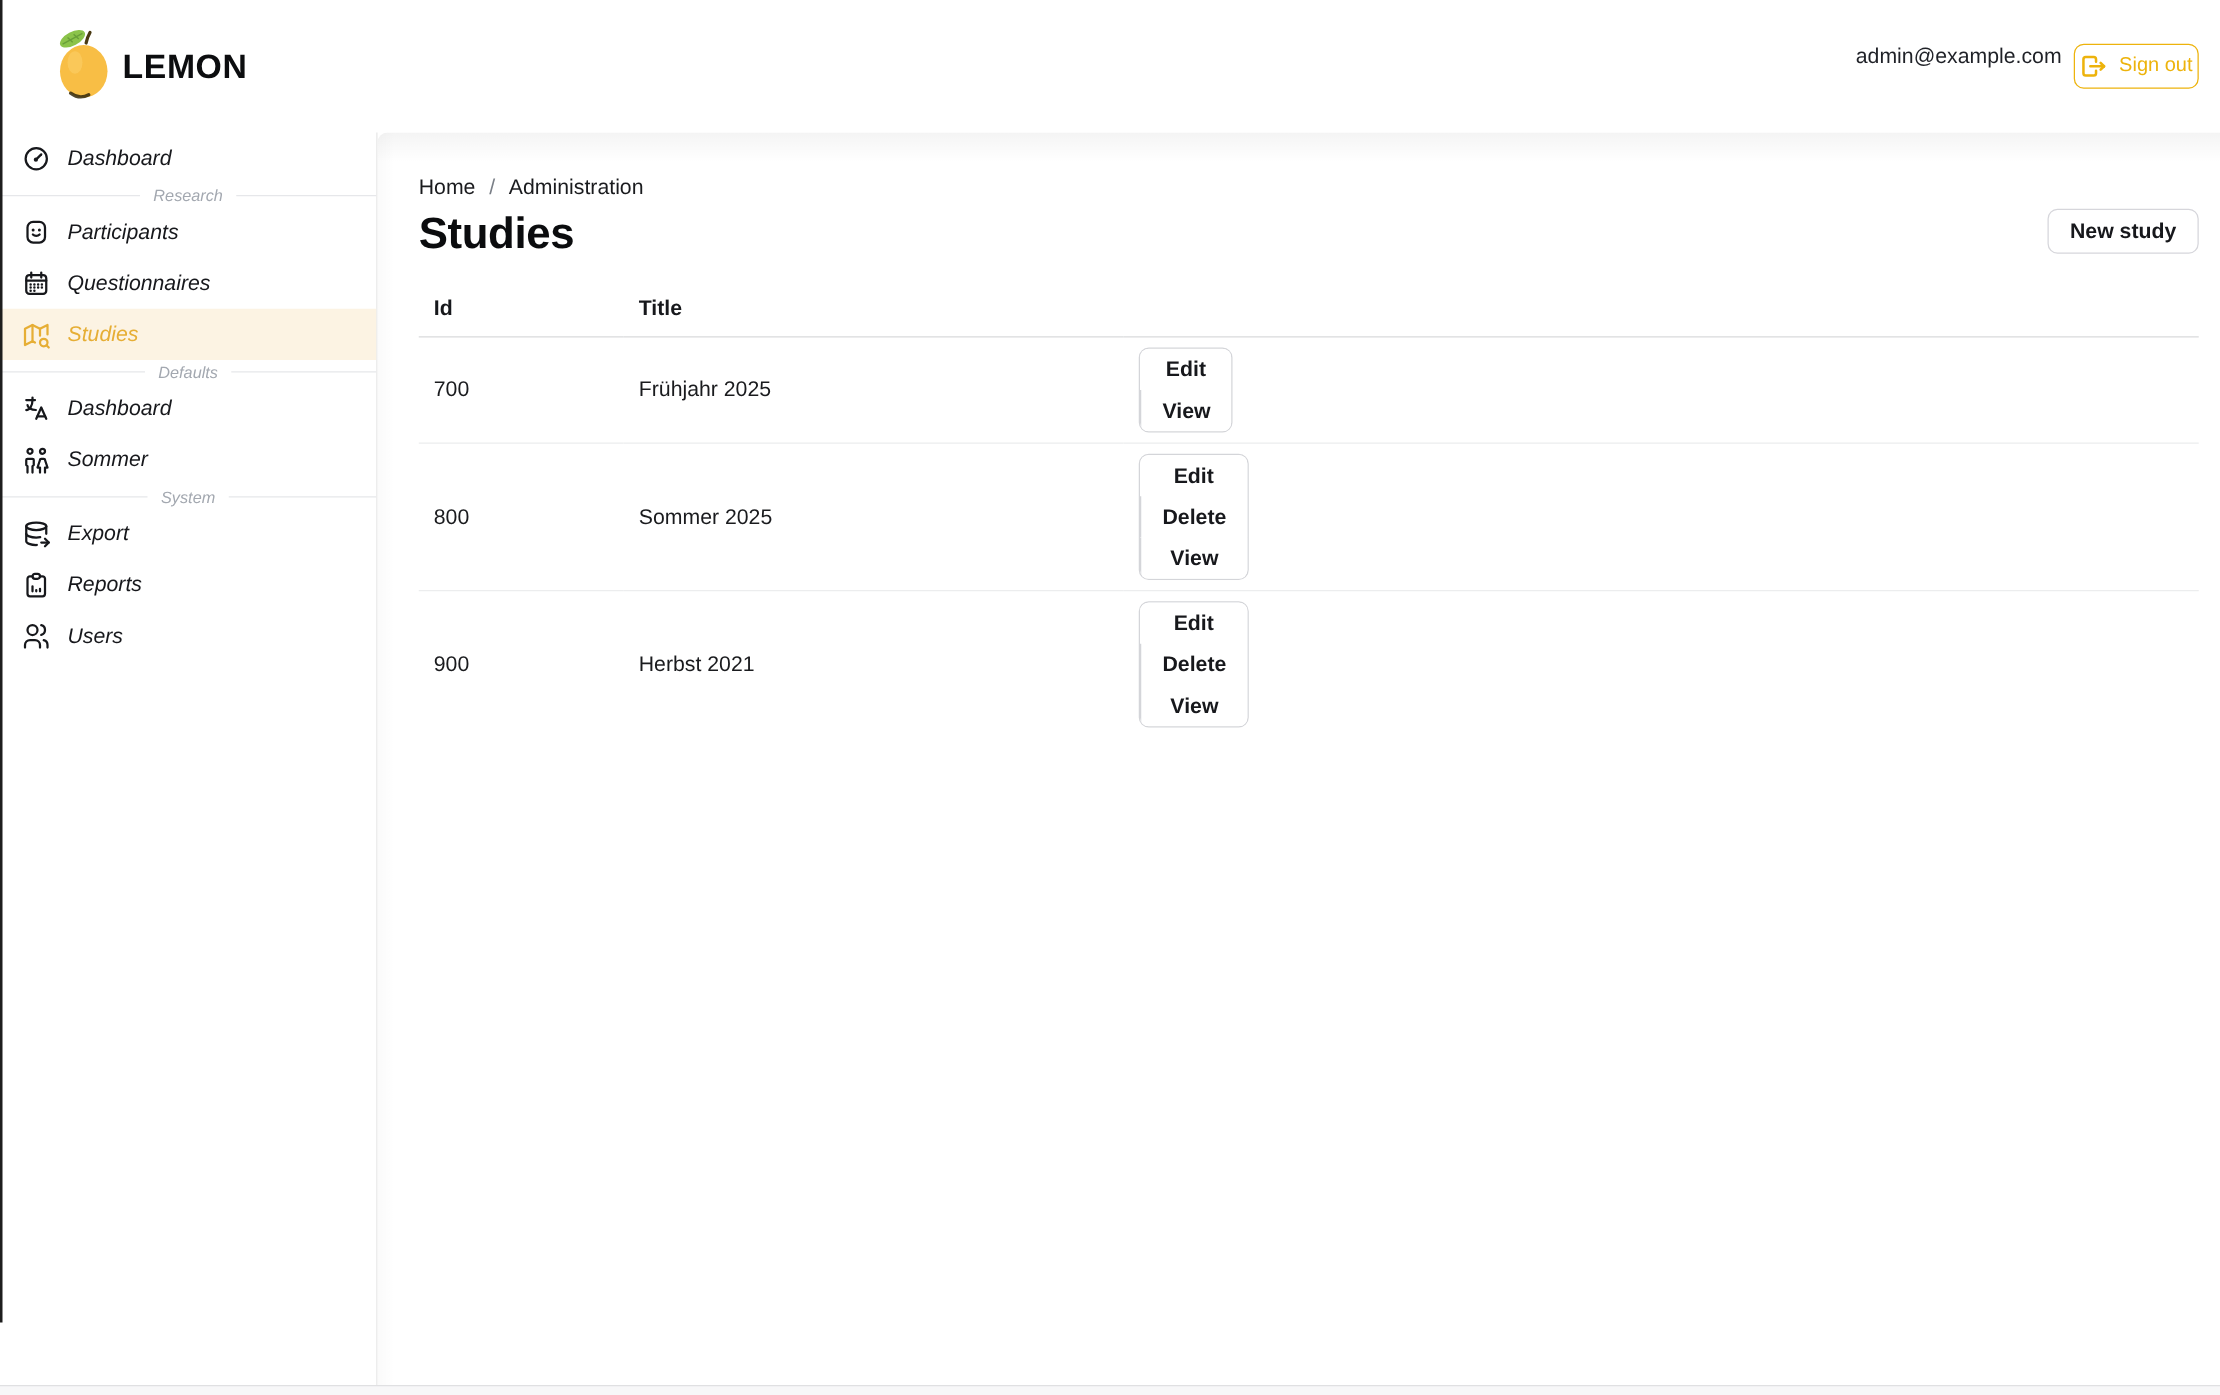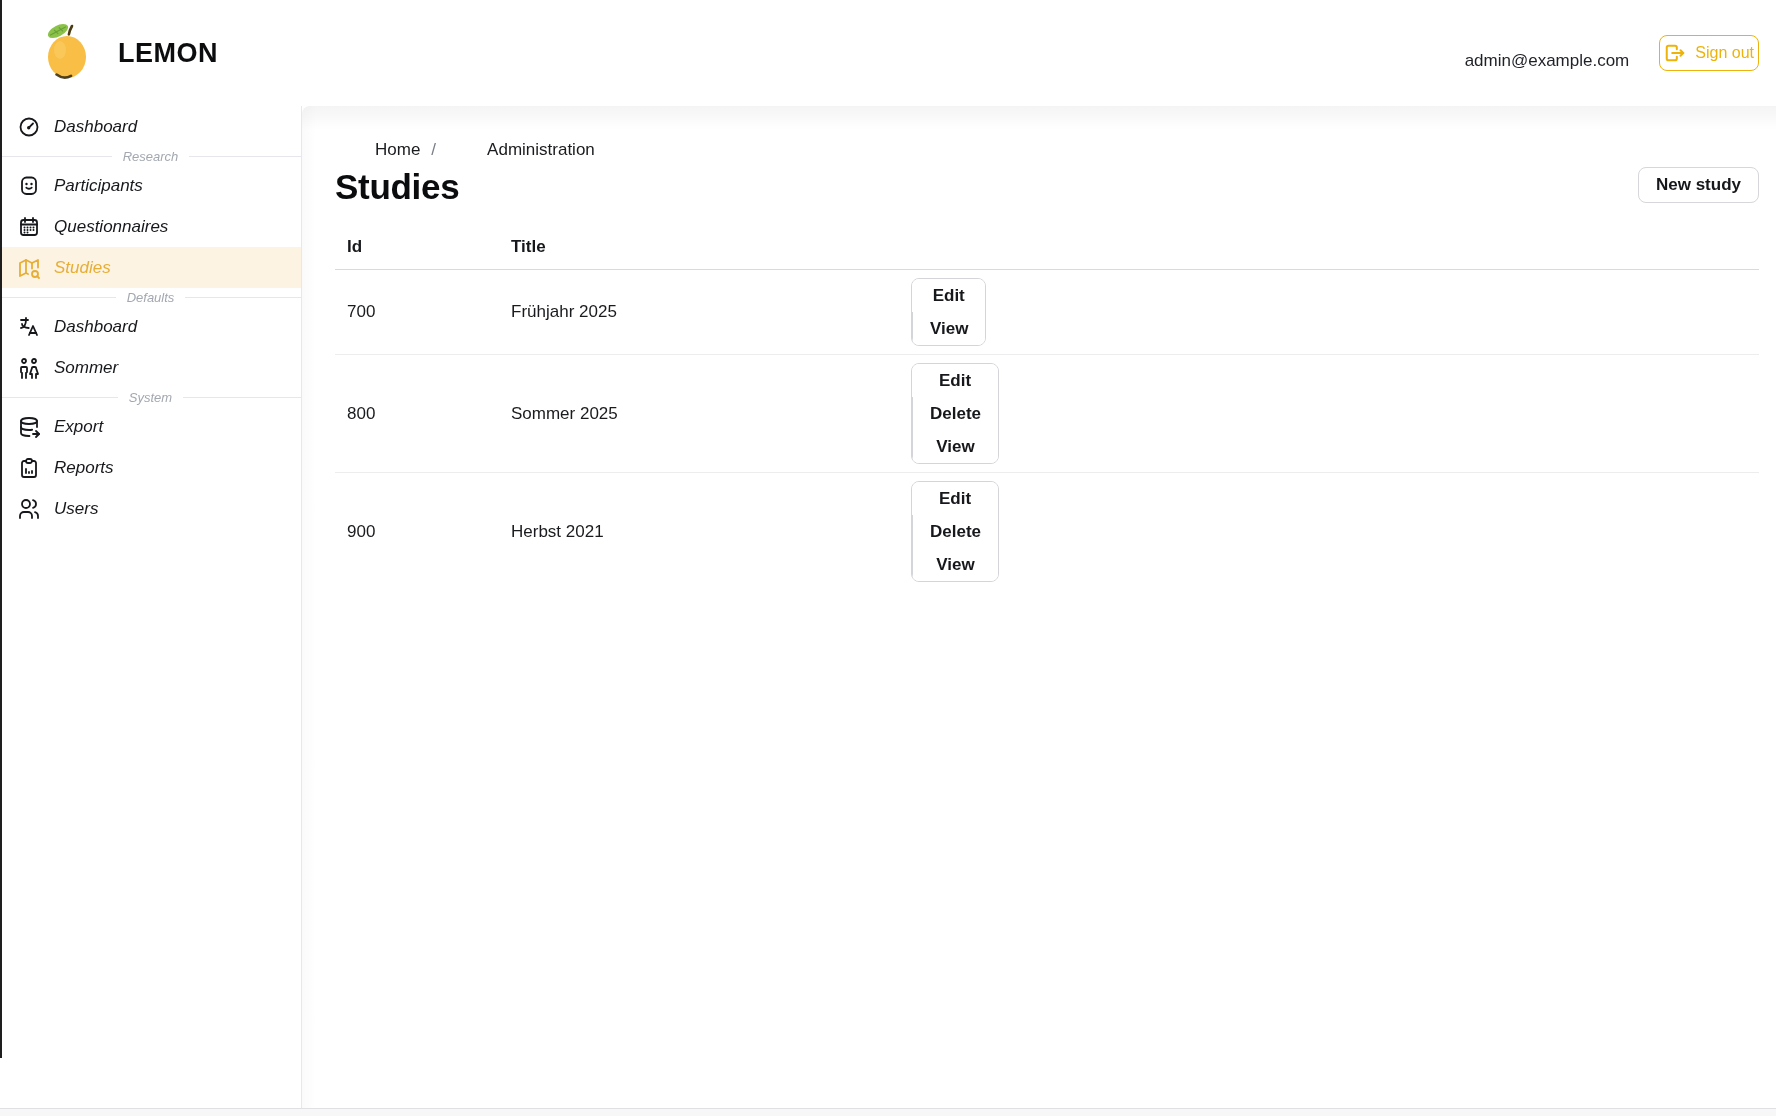--- a/index.html
+++ b/index.html
@@ -4,23 +4,23 @@
 <style>
   html,body{margin:0;padding:0;width:1776px;height:1116px;overflow:hidden;background:#fff;
     font-family:"Liberation Sans",sans-serif;color:#17181c;-webkit-font-smoothing:antialiased;}
   .stage{position:relative;width:1776px;height:1116px;background:#fff;}
 
   
   .edge-artifact{position:absolute;left:0;top:0;width:2px;height:1058px;background:#1e1e1e;z-index:30;}
 
   
   .header{height:106px;display:flex;align-items:center;padding:0 17px 0 46px;box-sizing:border-box;background:#fff;}
-  .brand{display:flex;align-items:center;gap:28px;}
+  .brand{display:flex;align-items:center;gap:8px;}
   .brand-title{font-size:27px;font-weight:800;letter-spacing:.5px;color:#0c0d0f;}
-  .header-right{margin-left:auto;display:flex;align-items:flex-end;gap:30px;}
+  .header-right{margin-left:auto;display:flex;align-items:flex-start;gap:10px;}
   .user-email{font-size:17px;color:#1f2127;}
   .signout-btn{display:inline-flex;align-items:center;gap:9px;height:36px;padding:0 4px;
     border:1.5px solid #edb30c;border-radius:8px;background:#fff;color:#edb30c;
     font-size:16px;font-weight:400;font-family:inherit;cursor:pointer;}
   .signout-btn svg{display:block;}
 
   
   .body-row{display:flex;height:1003px;}
   .sidebar{width:302px;box-sizing:border-box;border-right:1px solid #e8e8e8;background:#fff;flex:none;font-style:italic;}
   .nav-item{height:41px;display:flex;align-items:center;gap:13px;padding-left:17px;
@@ -28,21 +28,21 @@
   .nav-item svg{flex:none;display:block;}
   .nav-item.active{background:#fcf3e3;color:#e6ae35;}
   .nav-section{height:18px;display:flex;align-items:center;gap:11px;color:#a3a8b0;font-size:13px;}
   .nav-section::before,.nav-section::after{content:"";flex:1;height:1px;background:#e6e7ea;}
 
   
   .main{flex:1;position:relative;box-sizing:border-box;padding:34px 17px 0 33px;border-top-left-radius:8px;
     background:linear-gradient(180deg,rgba(0,0,0,.045),rgba(0,0,0,0) 24px),
                linear-gradient(90deg,rgba(0,0,0,.02),rgba(0,0,0,0) 14px),#fff;}
   .breadcrumb{display:flex;align-items:center;gap:11px;font-size:17px;color:#1a1b1e;}
-  .breadcrumb .crumb{cursor:pointer;margin-left:40px;}
+  .breadcrumb .crumb{cursor:pointer;}
   .breadcrumb .sep{color:#7a7f87;}
   .page-title{margin:8px 0 0;font-size:35px;line-height:38px;font-weight:800;letter-spacing:-.3px;color:#0b0c0e;}
   .new-study-btn{position:absolute;top:61px;right:17px;height:36px;padding:0 17px;
     border:1px solid #d6d6db;border-radius:8px;background:#fff;color:#17181c;
     font-size:17px;font-weight:700;font-family:inherit;cursor:pointer;}
 
   table.studies{margin-top:27px;width:100%;border-collapse:collapse;table-layout:fixed;}
   col.c-id{width:164px;} col.c-title{width:400px;}
   th{text-align:left;font-size:17px;font-weight:700;color:#17181c;padding:4px 12px 12px;border-bottom:1px solid #d9dadc;}
   td{font-size:17px;color:#1a1b1e;padding:8px 12px;height:51px;box-sizing:border-box;border-bottom:1px solid #ecedee;}

